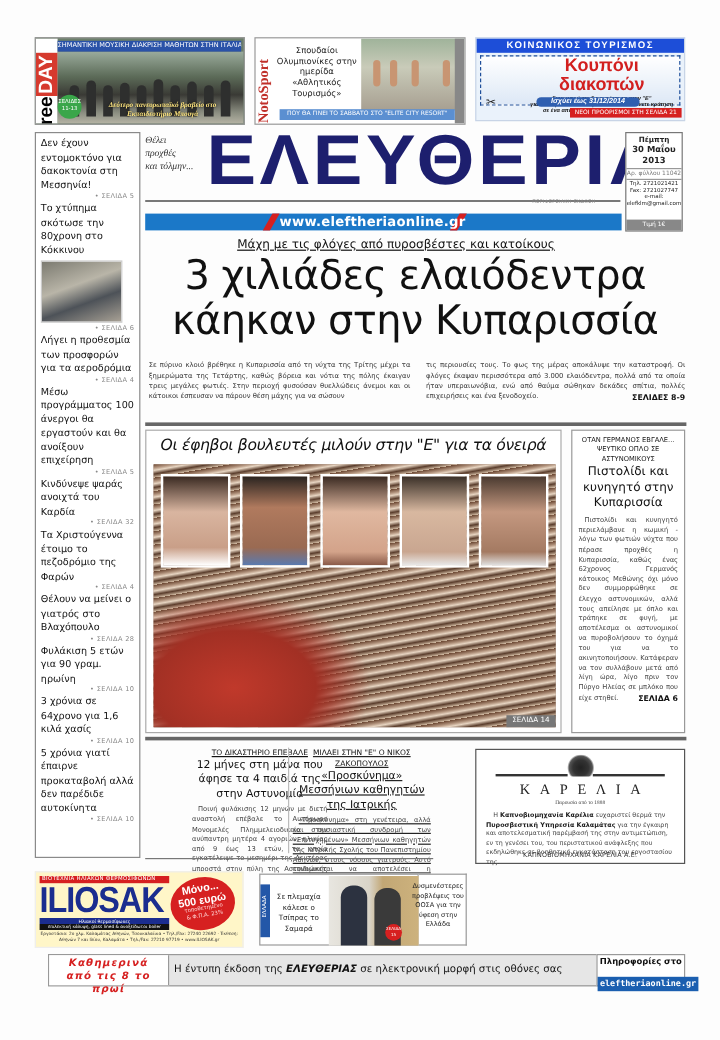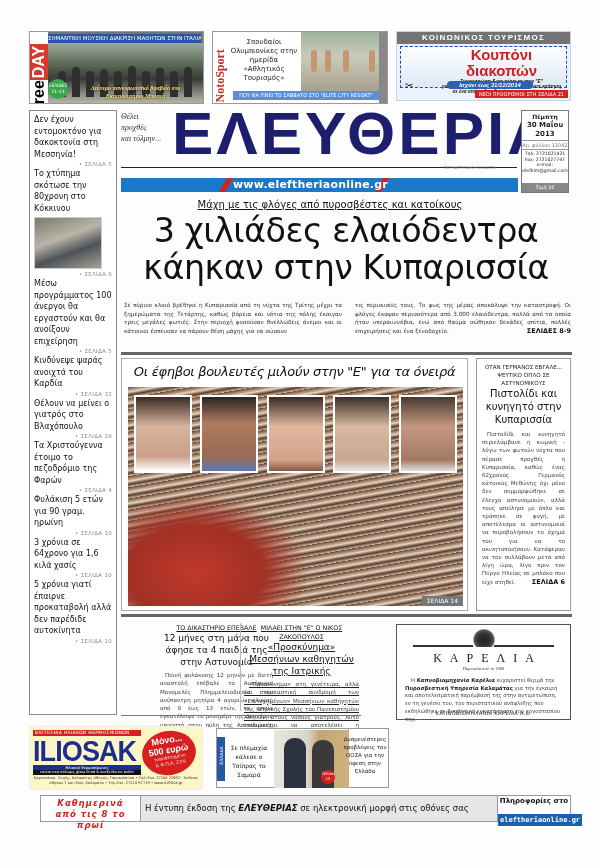--- a/index.html
+++ b/index.html
@@ -20,21 +20,21 @@
   .notosport { left: 212px; top: 31px; width: 176px; height: 73px; border: 1px solid #999; background: #fff; overflow: hidden; }
   .notosport .vert { position: absolute; left: 0; top: 0; width: 14px; height: 100%; }
   .notosport .vert span { position: absolute; left: -28px; top: 28px; width: 70px; transform: rotate(-90deg); font: bold 12px "Liberation Serif", serif; color: #c0302a; white-space: nowrap; }
   .notosport .txt { position: absolute; left: 16px; top: 6px; width: 70px; font-size: 7px; line-height: 9px; text-align: center; color: #222; }
   .notosport .photo { position: absolute; left: 88px; top: 0; width: 86px; height: 60px; background: linear-gradient(180deg, #9fb39a 0%, #c9cbb9 40%, #a79f91 100%); }
   .notosport .runner { position: absolute; width: 6px; height: 22px; background: #c89572; border-radius: 3px; top: 18px; }
   .notosport .bar { position: absolute; left: 20px; bottom: 3px; right: 8px; height: 9px; background: #5b8fd1; color: #fff; font-size: 5px; line-height: 9px; text-align: center; white-space: nowrap; overflow: hidden; }
   .notosport .side { position: absolute; right: 0; top: 0; width: 8px; height: 100%; background: #888; color: #fff; font-size: 5px; }
 
   .coupon { left: 396px; top: 31px; width: 175px; height: 70px; background: #eaf2fb; border: 1px solid #c8d4e6; overflow: hidden; }
-  .coupon .head { height: 12px; background: #737373; color: #fff; font: bold 8px "Liberation Sans", sans-serif; letter-spacing: 1.2px; text-align: center; line-height: 12px; }
+  .coupon .head { height: 12px; background: #1d4ed8; color: #fff; font: bold 8px "Liberation Sans", sans-serif; letter-spacing: 1.2px; text-align: center; line-height: 12px; }
   .coupon .box { position: absolute; left: 3px; top: 14px; right: 3px; height: 42px; border: 1px dashed #1f4f9a; background: linear-gradient(180deg, #ffffff 0%, #dde8f6 100%); padding-left: 36px; }
   .coupon .title { font: bold 15px "Liberation Sans", sans-serif; color: #d21f1f; text-align: center; line-height: 16px; }
   .coupon .sub { font: italic bold 4.6px "Liberation Sans", sans-serif; color: #111; text-align: center; line-height: 5.2px; }
   .coupon .valid { position: absolute; left: 46px; top: 34px; width: 86px; height: 8px; border-radius: 4px; background: #2f5fb0; color: #fff; font: italic bold 6px "Liberation Sans", sans-serif; text-align: center; line-height: 8px; }
   .coupon .scissors { position: absolute; left: 4px; top: 33px; font-size: 10px; color: #222; }
   .coupon .red { position: absolute; right: 2px; bottom: 2px; height: 8px; padding: 0 4px; background: #d62020; color: #fff; font-size: 5px; line-height: 8px; white-space: nowrap; }
 
   
   .sidebar { left: 29px; top: 110px; width: 88px; height: 605px; border: 1px solid #8a8a8a; background: #fff; padding: 3px 4px; }
   .sb-item { font: 8px "DejaVu Sans", sans-serif; line-height: 11.5px; color: #111; }
@@ -200,24 +200,25 @@
     <div class="sub">σε ένα από τα ξενοδοχεία του προγράμματος</div>
     <div class="scissors">✂</div>
     <div class="valid">Ισχύει έως 31/12/2014</div>
   </div>
   <div class="red">ΝΕΟΙ ΠΡΟΟΡΙΣΜΟΙ ΣΤΗ ΣΕΛΙΔΑ 21</div>
 </div>
 
 <div class="abs sidebar">
   <div class="sb-item"><span>Δεν έχουν εντομοκτόνο για δακοκτονία στη Μεσσηνία!</span><span class="page">• ΣΕΛΙΔΑ 5</span></div>
   <div class="sb-item"><span>Το χτύπημα σκότωσε την 80χρονη στο Κόκκινου</span><div class="sb-photo"></div><span class="page">• ΣΕΛΙΔΑ 6</span></div>
+  <div class="sb-item"><span>Λήγει η προθεσμία των προσφορών για τα αεροδρόμια</span><span class="page">• ΣΕΛΙΔΑ 4</span></div>
   <div class="sb-item"><span>Μέσω προγράμματος 100 άνεργοι θα εργαστούν και θα ανοίξουν επιχείρηση</span><span class="page">• ΣΕΛΙΔΑ 5</span></div>
   <div class="sb-item"><span>Κινδύνεψε ψαράς ανοιχτά του Καρδία</span><span class="page">• ΣΕΛΙΔΑ 32</span></div>
+  <div class="sb-item"><span>Τα Χριστούγεννα έτοιμο το πεζοδρόμιο της Φαρών</span><span class="page">• ΣΕΛΙΔΑ 4</span></div>
   <div class="sb-item"><span>Θέλουν να μείνει ο γιατρός στο Βλαχόπουλο</span><span class="page">• ΣΕΛΙΔΑ 28</span></div>
-  <div class="sb-item"><span>Τα Χριστούγεννα έτοιμο το πεζοδρόμιο της Φαρών</span><span class="page">• ΣΕΛΙΔΑ 4</span></div>
   <div class="sb-item"><span>Φυλάκιση 5 ετών για 90 γραμ. ηρωίνη</span><span class="page">• ΣΕΛΙΔΑ 10</span></div>
   <div class="sb-item"><span>3 χρόνια σε 64χρονο για 1,6 κιλά χασίς</span><span class="page">• ΣΕΛΙΔΑ 10</span></div>
   <div class="sb-item"><span>5 χρόνια γιατί έπαιρνε προκαταβολή αλλά δεν παρέδιδε αυτοκίνητα</span><span class="page">• ΣΕΛΙΔΑ 10</span></div>
 </div>
 
 <div class="abs motto">
   <div>Θέλει</div>
   <div>προχθές</div>
   <div>και τόλμην...</div>
 </div>

